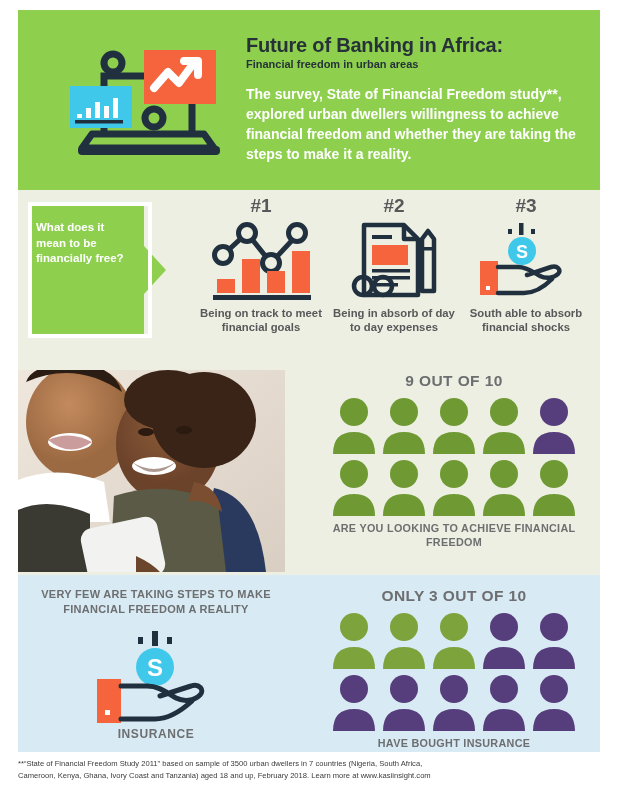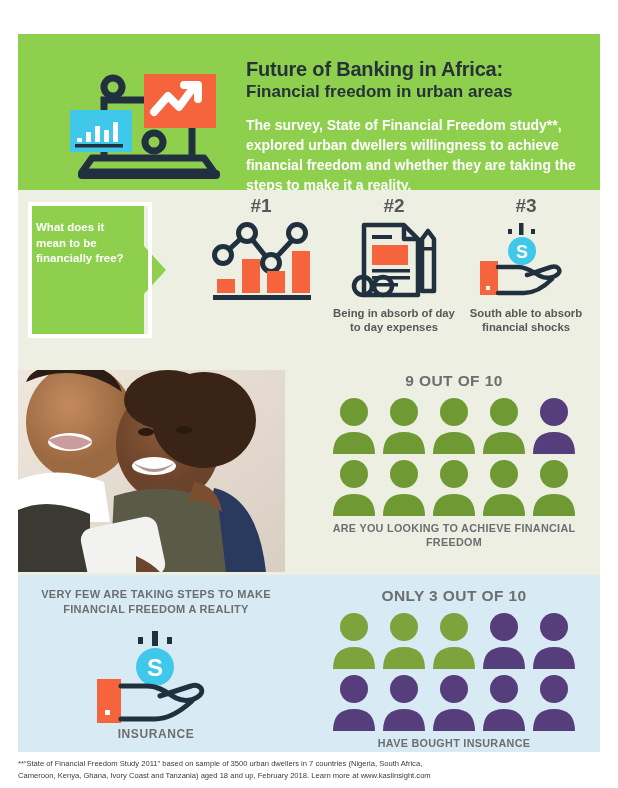--- a/index.html
+++ b/index.html
@@ -9,30 +9,29 @@
     font-family:"Liberation Sans", sans-serif;
     overflow:hidden;
     position:relative;
   }
   .page{position:absolute;left:0;top:0;width:618px;height:788px;background:#fff;}
 
   
   .header{
     position:absolute;left:18px;top:10px;width:582px;height:180px;
     background:#8ed04e;
-    margin-top:24px;
   }
   .header-icon{position:absolute;left:40px;top:20px;width:180px;height:140px;}
   .header-text{position:absolute;left:228px;top:24px;width:330px;}
   .h-title{
     color:#263238;font-size:20px;font-weight:bold;letter-spacing:-0.2px;
     line-height:1.1;margin:0 0 2px 0;
   }
   .h-sub{
-    color:#263238;font-size:17px;font-weight:bold;line-height:1.2;margin:0;
+    color:#263238;font-size:11px;font-weight:bold;line-height:1.2;margin:0;
   }
   .h-body{
     color:#ffffff;font-size:14px;font-weight:bold;line-height:1.42;
     margin:14px 0 0 0;
   }
 
   
   .sec2{
     position:absolute;left:18px;top:190px;width:582px;height:172px;
     background:#ecefe1;
@@ -165,20 +164,21 @@
           <circle cx="40" cy="14" r="8.5" fill="#ecefe1" stroke="#21303f" stroke-width="5"></circle>
           <circle cx="64" cy="44" r="8.5" fill="#ecefe1" stroke="#21303f" stroke-width="5"></circle>
           <circle cx="90" cy="14" r="8.5" fill="#ecefe1" stroke="#21303f" stroke-width="5"></circle>
           <rect x="10" y="60" width="18" height="14" fill="#f5643c"></rect>
           <rect x="35" y="40" width="18" height="34" fill="#f5643c"></rect>
           <rect x="60" y="52" width="18" height="22" fill="#f5643c"></rect>
           <rect x="85" y="32" width="18" height="42" fill="#f5643c"></rect>
           <rect x="6" y="76" width="98" height="5" fill="#21303f"></rect>
         </svg>
       </div>
+      <div class="fc-label">Being on track to meet financial goals</div>
     </div>
 
     <div class="factcol fc2">
       <p class="fc-rank">#2</p>
       <div class="fc-icon">
         <svg width="104" height="84" viewBox="0 0 104 84">
 
           <path d="M22 6 h40 l14 14 v56 h-54 z" fill="none" stroke="#21303f" stroke-width="4.5" stroke-linejoin="round"></path>
           <path d="M62 6 v14 h14" fill="none" stroke="#21303f" stroke-width="4.5" stroke-linejoin="round"></path>
           <rect x="30" y="16" width="20" height="4" fill="#21303f"></rect>

